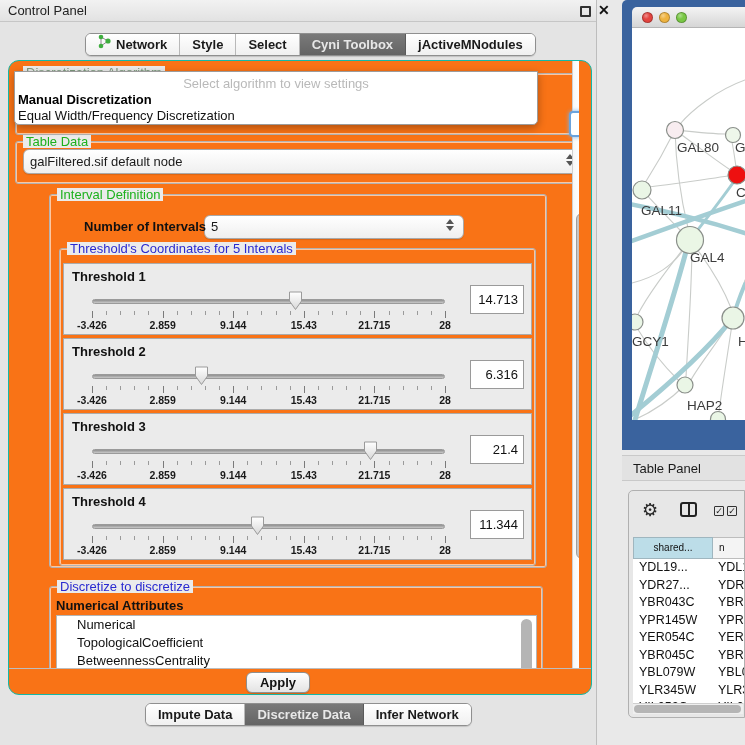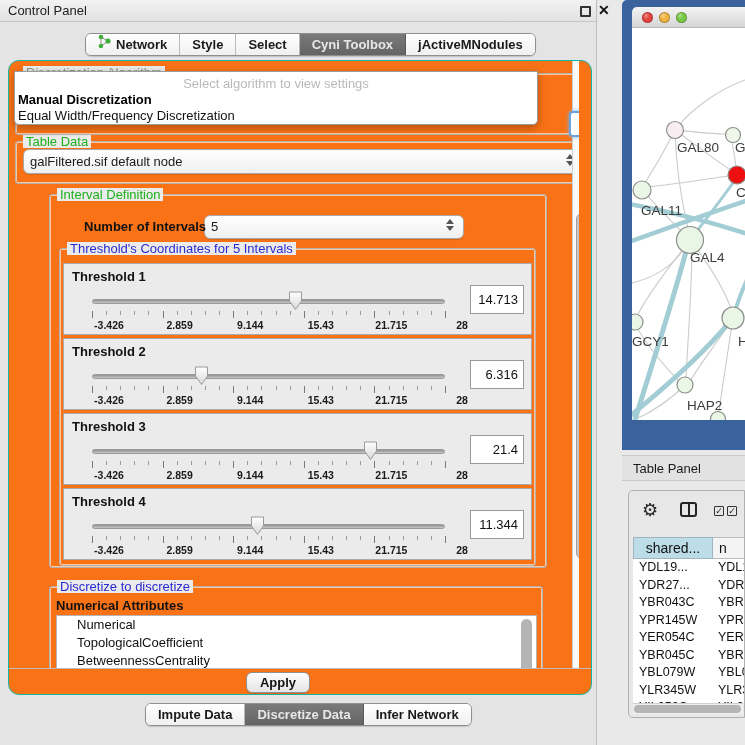--- a/index.html
+++ b/index.html
@@ -46,21 +46,21 @@
   .threshold-box { position:absolute; left:54px; width:469px; height:72px; border:1px solid #ababab; background:#ebebeb; }
   .th-label { position:absolute; left:8px; top:5px; font-weight:bold; font-size:13px; color:#111; }
   .slider { position:absolute; left:28px; top:26px; width:353px; height:42px; }
   .track { position:absolute; left:0; top:9px; width:353px; height:5px; border-radius:3px; background:linear-gradient(#8f8f8f,#c9c9c9); border:1px solid #9a9a9a; }
   .thumb { position:absolute; top:1px; width:15px; height:20px; }
   .thumb svg { display:block; }
   .ticks { position:absolute; left:0; top:21px; width:353px; height:8px; }
   .tick { position:absolute; top:0; width:1px; background:#7a7a7a; }
   .tick.major { height:7px; }
   .tick.minor { height:4px; background:#9a9a9a; }
-  .tick-labels { position:absolute; left:17px; top:29px; width:309px; height:13px; }
+  .tick-labels { position:absolute; left:0; top:29px; width:309px; height:13px; }
   .tick-lab { position:absolute; transform:translateX(-50%); font-size:10.5px; font-weight:bold; color:#1a1a1a; white-space:nowrap; }
   .value-box { position:absolute; left:406px; top:21px; width:54px; height:29px; background:#fff; border:1px solid #9a9a9a; line-height:27px; text-align:right; padding-right:5px; font-size:13px; color:#111; }
 
   
   .attr-list { position:absolute; background:#fff; border:1px solid #b5b5b5; }
   .attr-item { height:18px; line-height:18px; padding-left:20px; font-size:13px; color:#111; white-space:nowrap; }
   .attr-scroll-thumb { position:absolute; right:4px; top:3px; width:11px; height:160px; border-radius:6px; background:#b5b5b5; }
 
   
   .v-scroll-track { position:absolute; left:563px; top:0; width:19px; height:607px; background:linear-gradient(90deg,#f7f7f7,#ffffff 40%,#ececec); border-left:1px solid #cfcfcf; }
@@ -78,21 +78,21 @@
   
   .tp-strip { position:absolute; left:622px; top:455px; width:123px; height:26px; background:#e2e2e2; border-top:1px solid #c9c9c9; border-bottom:1px solid #c9c9c9; }
   .tp-title { position:absolute; left:11px; top:0; line-height:25px; font-size:13px; color:#1a1a1a; }
   .tp-box { position:absolute; left:628px; top:490px; width:117px; height:228px; background:#e7e7e7; border:1px solid #b0b0b0; border-radius:5px 0 0 5px; overflow:hidden; }
   .gear-icon { position:absolute; left:13px; top:8px; font-size:18px; color:#2a2a2a; }
   .split-icon { position:absolute; left:51px; top:11px; width:17px; height:15px; border:2px solid #222; border-radius:3px; }
   .split-icon::after { content:""; position:absolute; left:5.5px; top:0; width:2px; height:11px; background:#222; }
   .mini-check { position:absolute; top:15px; width:10px; height:10px; border:1.5px solid #333; border-radius:1px; font-size:9px; line-height:9px; text-align:center; color:#222; }
   .mini-check::after { content:"✓"; }
   .tbl-header { position:absolute; left:4px; top:46px; height:22px; display:flex; }
-  .tbl-hcell { border:1px solid #9fb6bf; font-size:14px; line-height:20px; text-align:center; color:#111; white-space:nowrap; overflow:hidden; }
+  .tbl-hcell { border:1px solid #9fb6bf; font-size:10px; line-height:20px; text-align:center; color:#111; white-space:nowrap; overflow:hidden; }
   .tbl-hcell.c1 { width:80px; background:#bcdde8; }
   .tbl-hcell.c2 { width:40px; background:#f4f4f4; border-color:#bdbdbd; border-left:none; text-align:left; padding-left:6px; }
   .tbl-rows { position:absolute; left:4px; top:68px; width:120px; height:144px; background:#fff; overflow:hidden; }
   .tbl-row { height:17.5px; line-height:17.5px; font-size:12.5px; color:#111; white-space:nowrap; }
   .tbl-row .c1 { display:inline-block; width:80px; padding-left:6px; }
   .tbl-row .c2 { display:inline-block; padding-left:5px; }
   .h-scroll { position:absolute; left:4px; top:212px; width:110px; height:11px; background:#efefef; border-top:1px solid #cfcfcf; }
   .h-scroll-thumb { position:absolute; left:1px; top:1px; width:107px; height:8px; border-radius:4px; background:#b5b5b5; }
 </style>
 </head>

